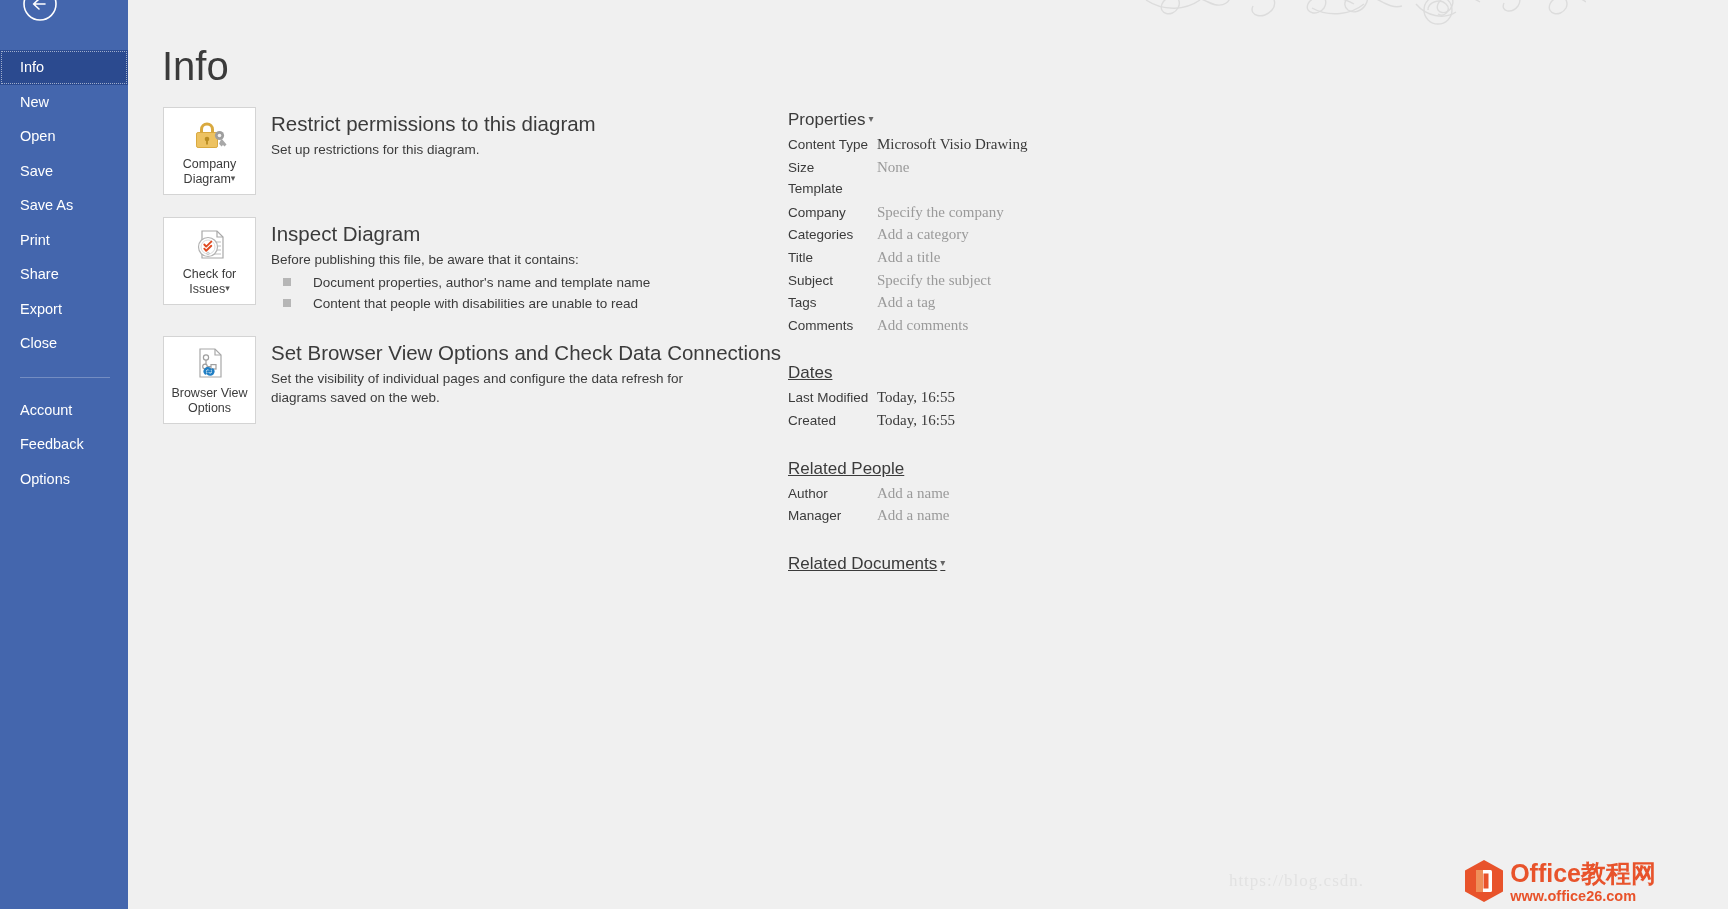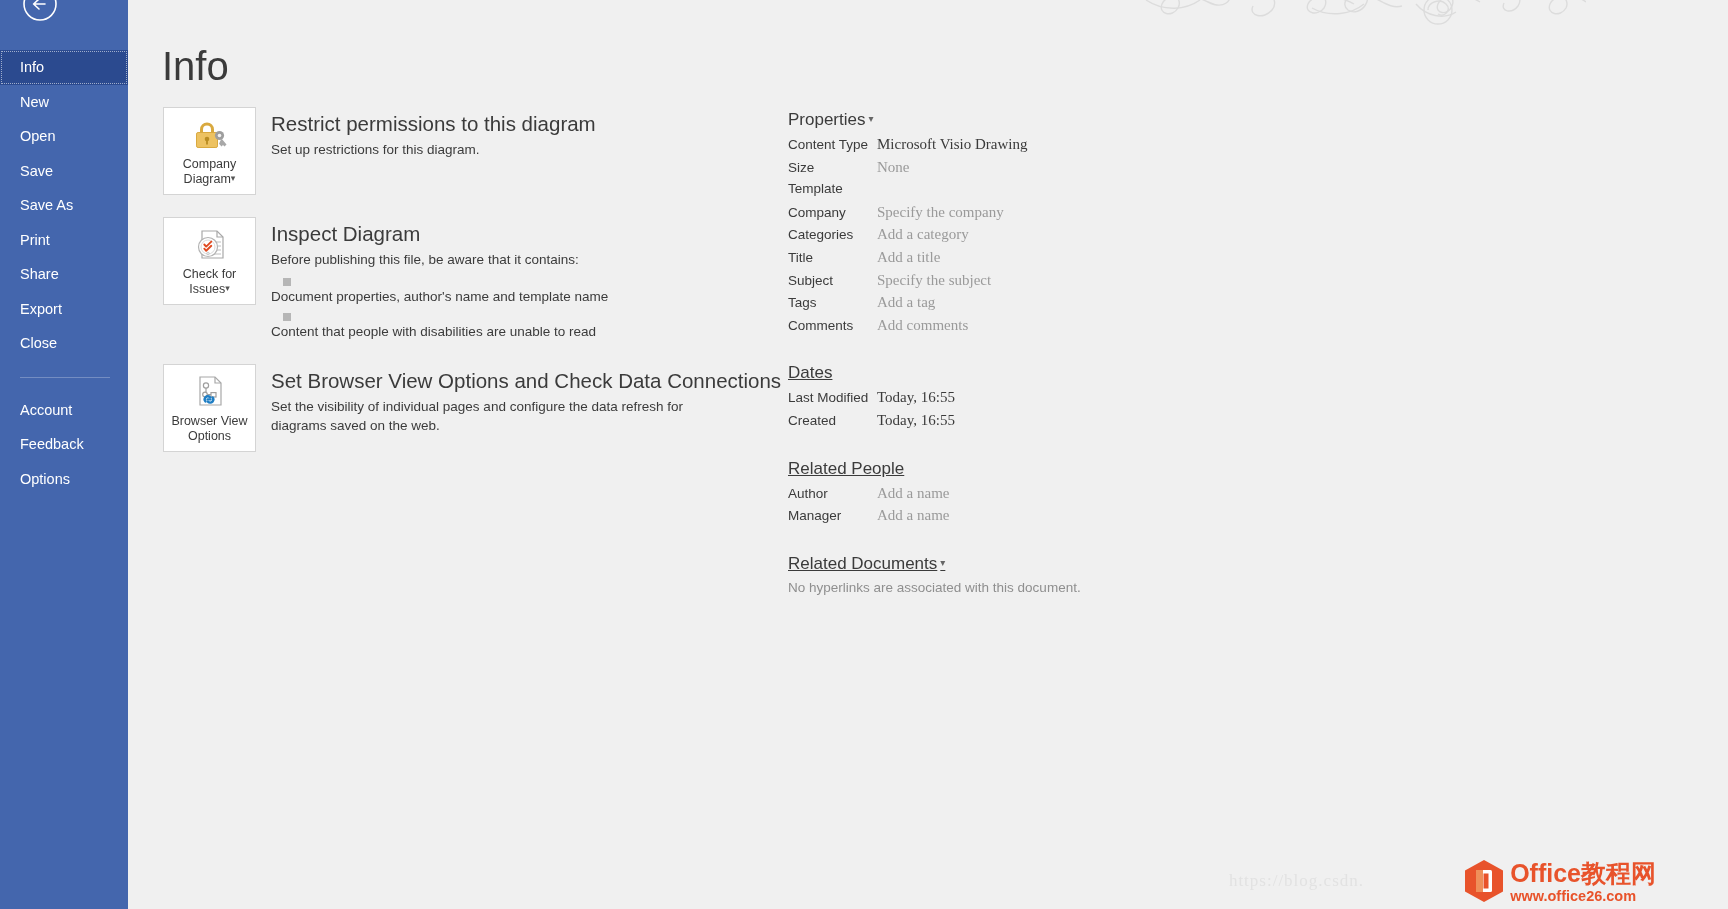--- a/index.html
+++ b/index.html
@@ -163,21 +163,20 @@
     line-height: 19px;
     margin-top: 4px;
   }
   .bullets { margin-top: 3px; }
   .bullet {
     display: flex;
     align-items: flex-start;
     font-size: 13.5px;
     color: #3b3b3b;
     line-height: 21px;
-    flex-direction: column;
   }
   .bullet-mark {
     width: 8px; height: 8px;
     background: #b6b6b6;
     margin: 6px 22px 0 12px;
     flex: 0 0 auto;
   }
 
   
   #props {
@@ -513,21 +512,20 @@
         <span class="prop-val placeholder">Add a name</span>
       </div>
       <div class="prop-row">
         <span class="prop-key">Manager</span>
         <span class="prop-val placeholder">Add a name</span>
       </div>
 
       <div class="sec-head spaced">
         <span>Related Documents</span><span class="caret">▾</span>
       </div>
-      <div class="prop-note">No hyperlinks are associated with this document.</div>
     </div>
 
     <div id="csdn-watermark">https://blog.csdn.</div>
 
     <div id="office-logo">
       <div class="hexmark">
         <svg width="42" height="44" viewBox="0 0 42 44">
           <polygon points="21,1 40,11.5 40,32.5 21,43 2,32.5 2,11.5" fill="#e8532b"></polygon>
           <rect x="13" y="11" width="16" height="22" rx="1.5" fill="#ffffff"></rect>
           <rect x="13" y="11" width="7" height="22" fill="#ef8f5a"></rect>

